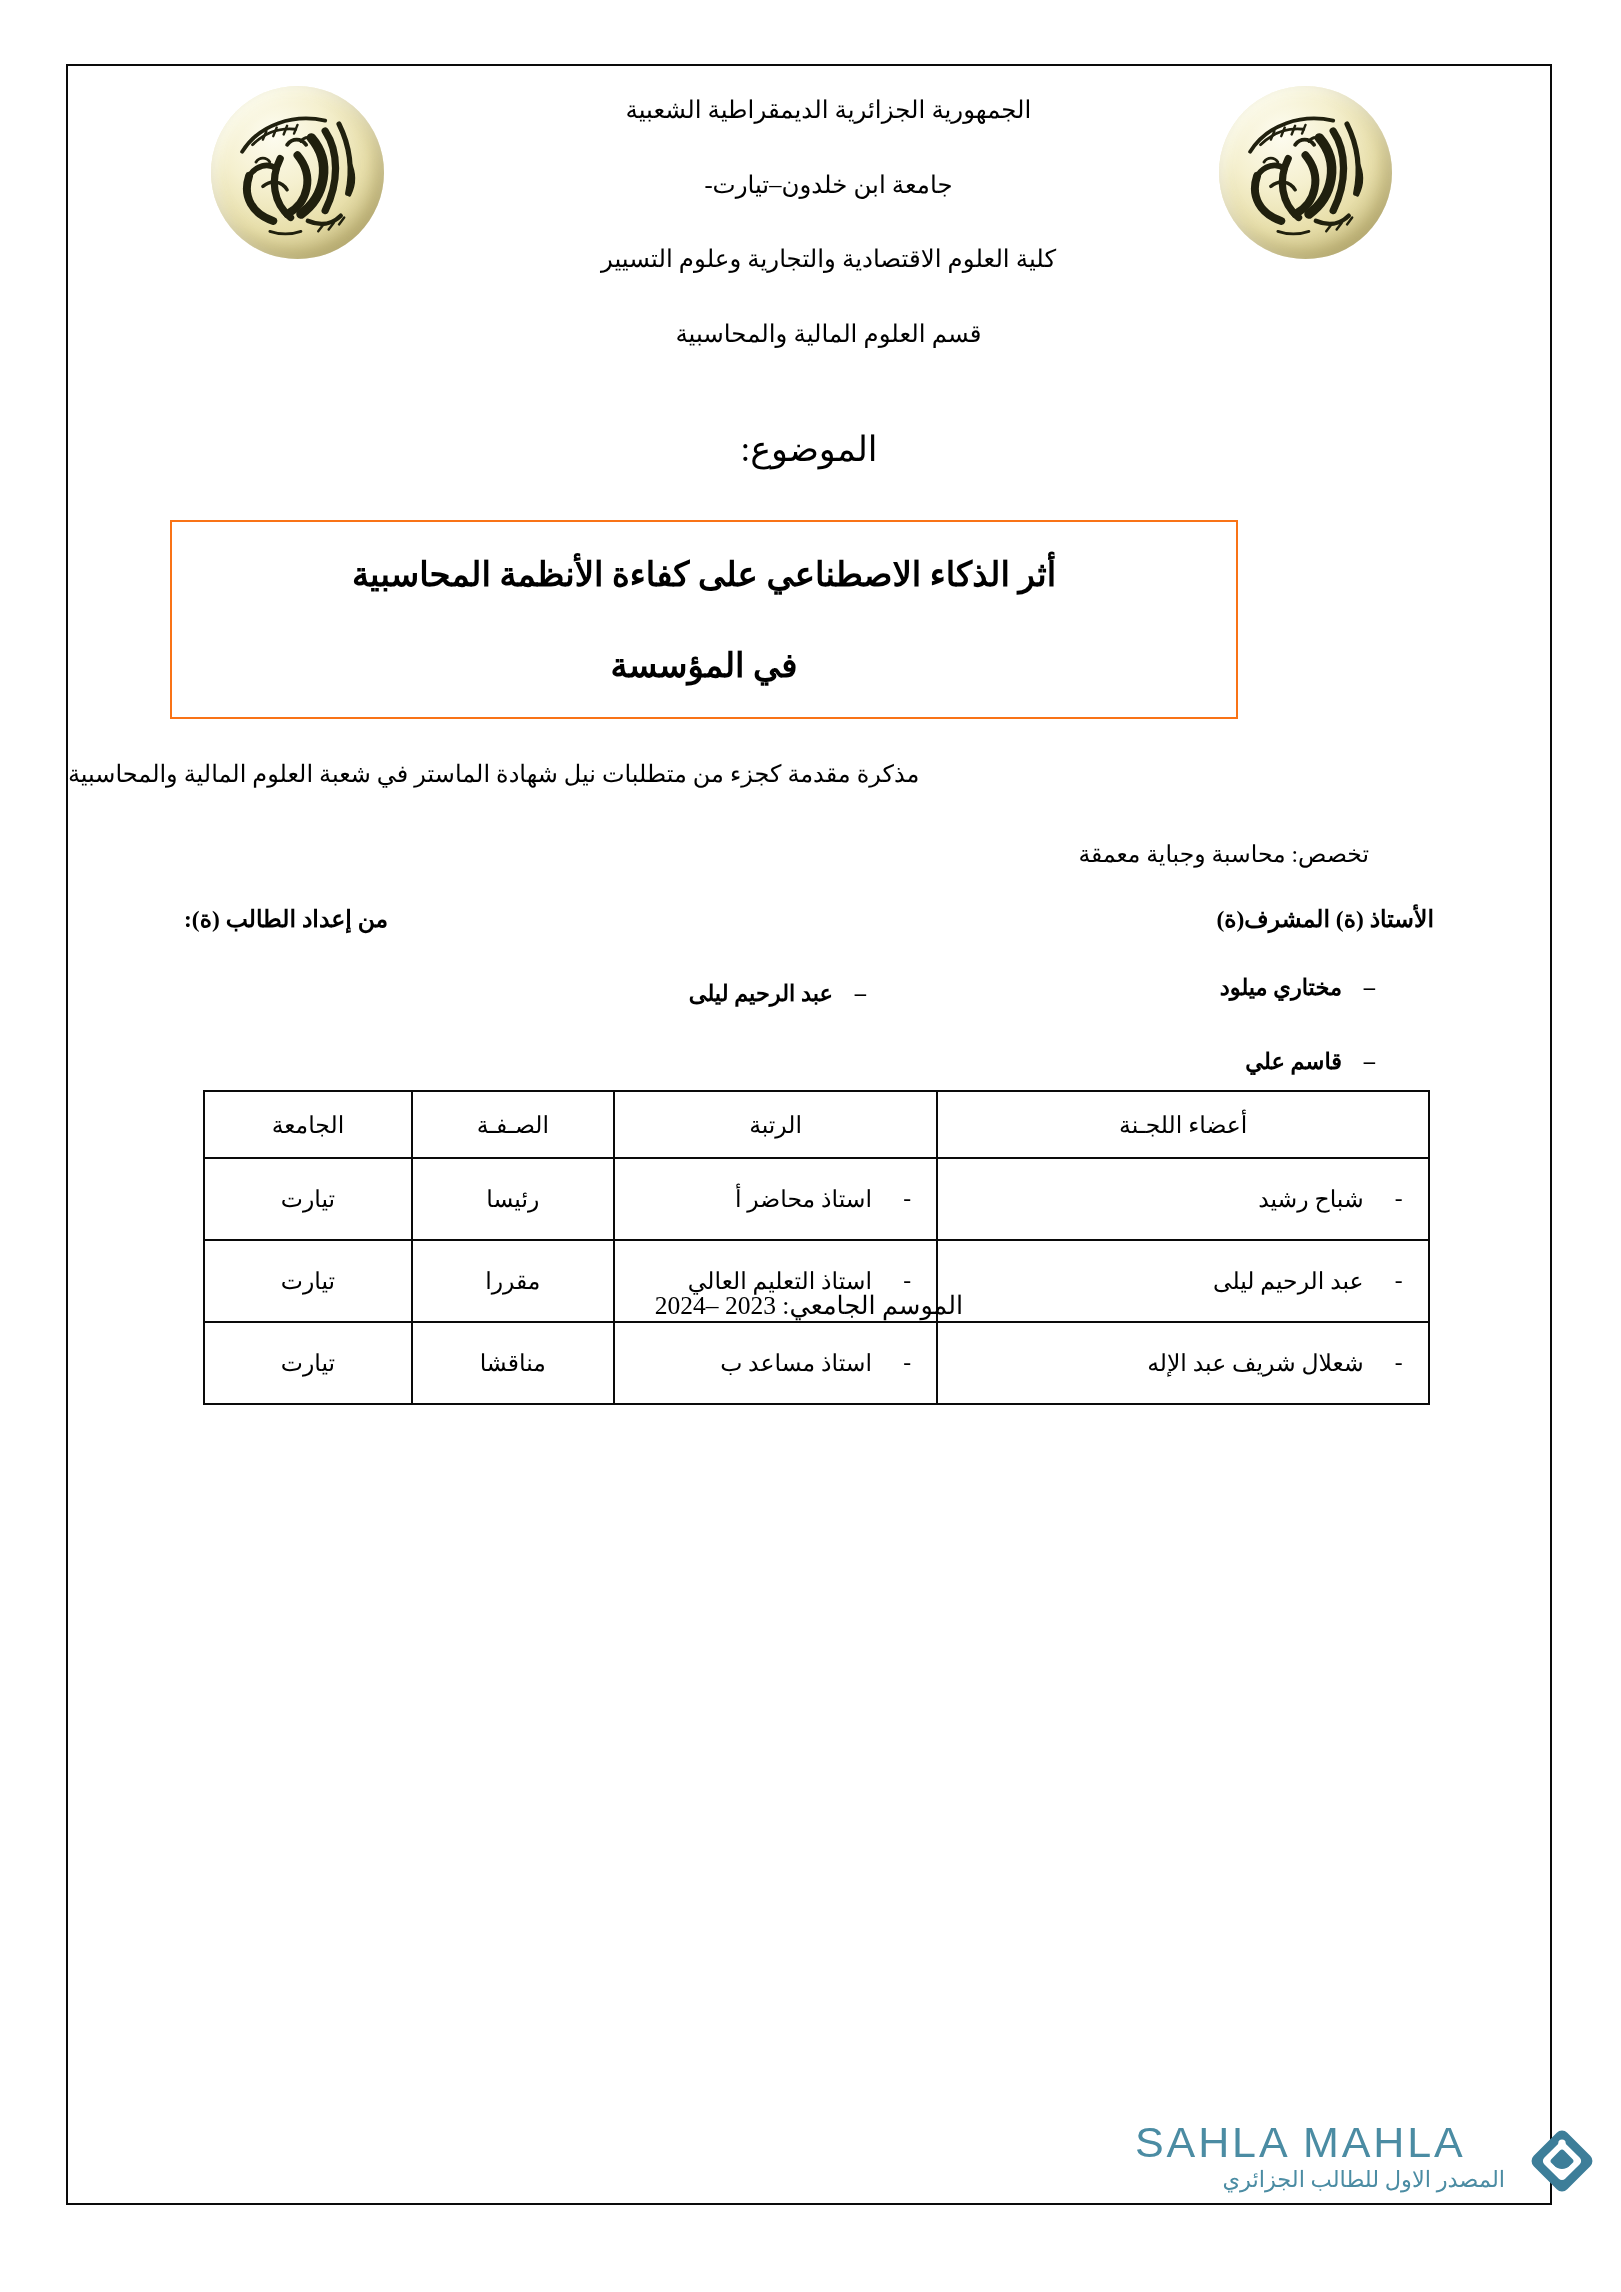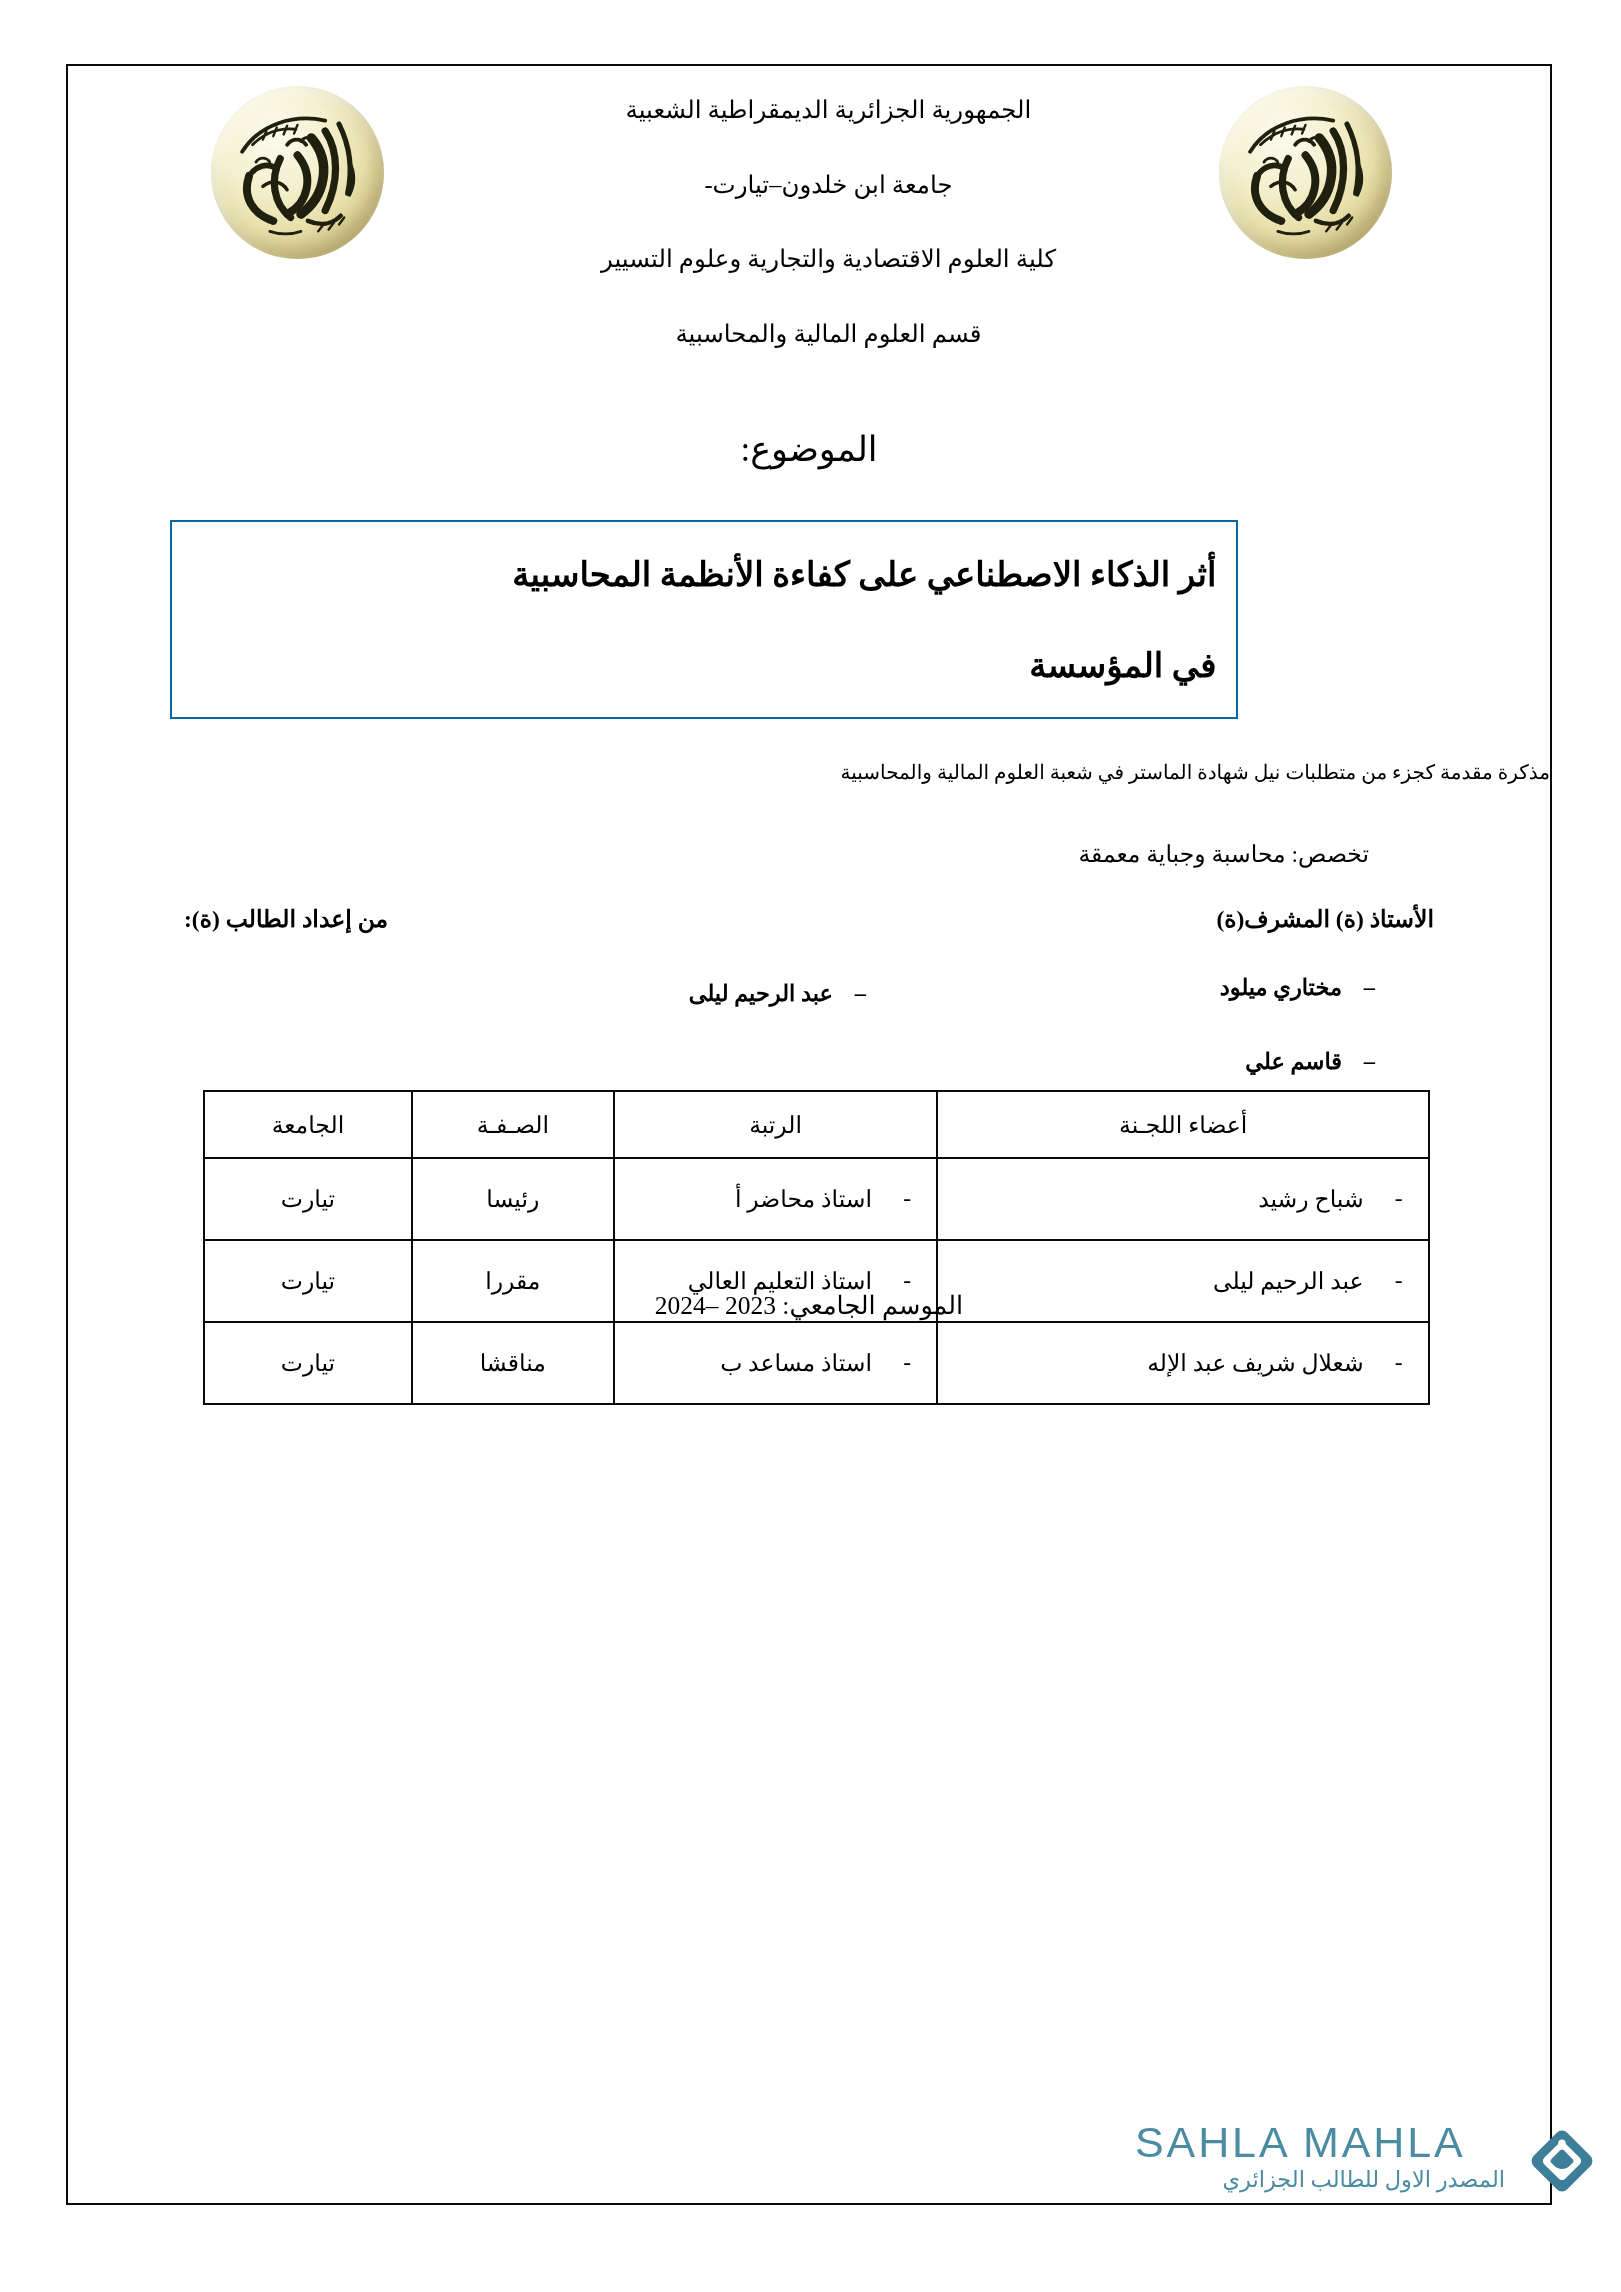--- a/index.html
+++ b/index.html
@@ -81,41 +81,42 @@
     font-family: "Liberation Serif", "DejaVu Serif", serif;
   }
 
   
   .title-box {
     position: absolute;
     left: 102px;
     top: 454px;
     width: 1068px;
     box-sizing: border-box;
-    border: 2px solid #0369a1;
+    border: 2px solid #f97316;
     padding: 25.5px 19.6px 23.5px 19.6px;
+    text-align: center;
     direction: rtl;
   }
   .title-line {
     font-size: 34px;
     font-weight: bold;
     line-height: 1.6;
     font-family: "Liberation Serif", "DejaVu Serif", serif;
     letter-spacing: 0px;
   }
   .title-line + .title-line { margin-top: 37px; }
 
   
   .memo-line {
     position: absolute;
     left: 0; right: 0;
     top: 694px;
-    text-align: right;
-    direction: rtl;
-    font-size: 20px;
+    text-align: left;
+    direction: rtl;
+    font-size: 24px;
   }
   .specialty-line {
     position: absolute;
     right: 181px;
     top: 774px;
     direction: rtl;
     font-size: 23.5px;
     text-align: right;
   }
 

